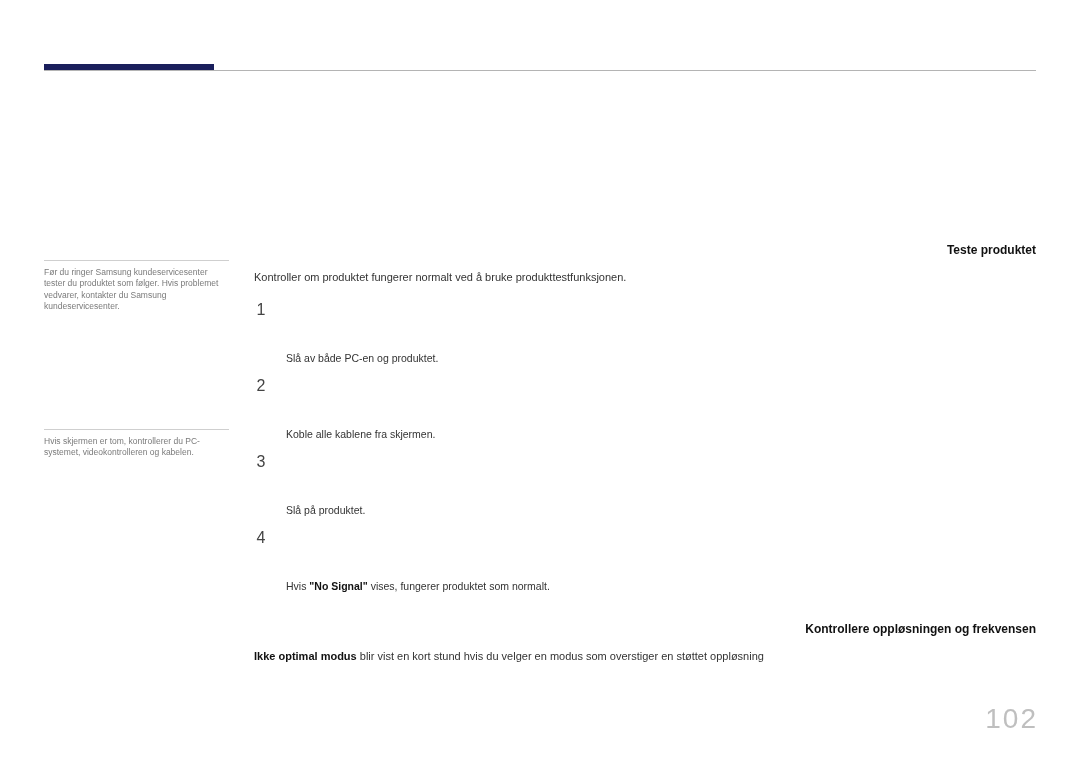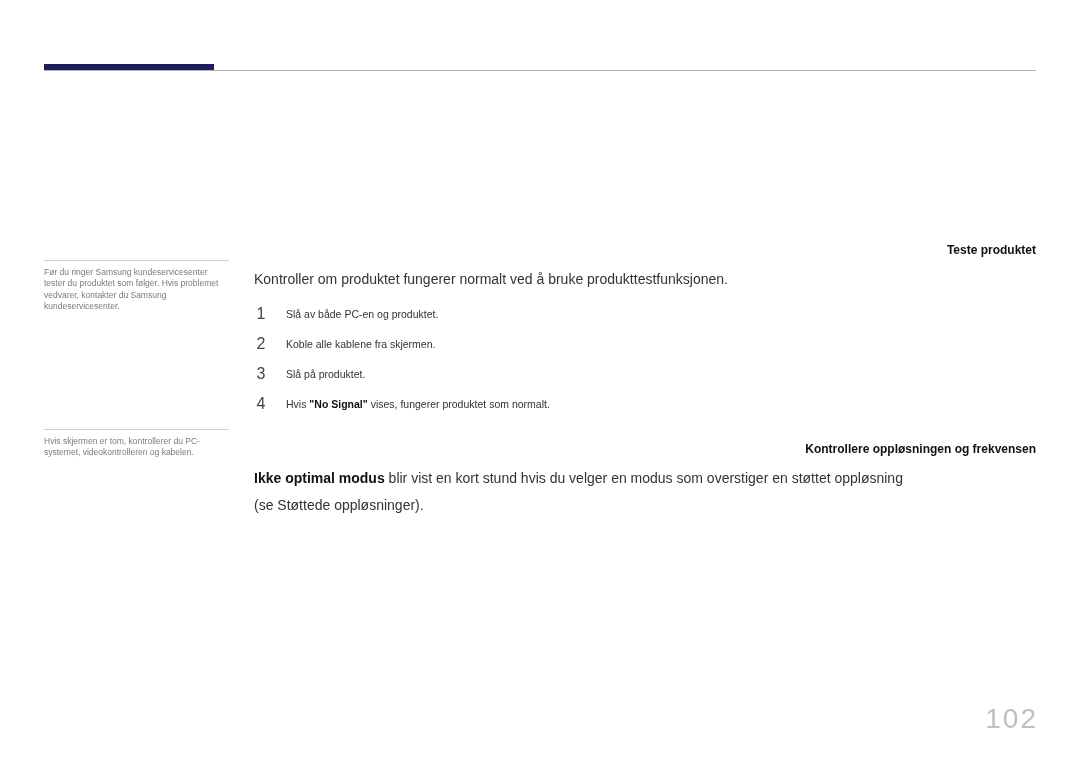--- a/index.html
+++ b/index.html
@@ -64,21 +64,21 @@
     line-height: 1.1;
   }
   .h2 {
     font-size: 12px;
     font-weight: 700;
     color: #111;
     margin-top: 28px;
     text-align: right;
   }
   .body-text {
-    font-size: 14px;
+    font-size: 11px;
     color: #333;
     margin-top: 12px;
     line-height: 1.5;
   }
   .body-text + .body-text {
     margin-top: 6px;
   }
   .steps {
     margin-top: 16px;
   }
@@ -93,20 +93,21 @@
     font-weight: 300;
     color: #444;
     width: 14px;
     text-align: center;
     line-height: 1;
   }
   .step-text {
     font-size: 10.5px;
     color: #333;
     padding-top: 2px;
+    margin-top: 48px;
   }
   .bold-run {
     font-weight: 700;
     color: #111;
   }
   .section-gap {
     margin-top: 30px;
   }
   .page-number {
     position: absolute;
@@ -159,17 +160,16 @@
         </div>
       </div>
     </div>
 
     <div class="section-gap"></div>
 
     <h2 class="h2">Kontrollere oppløsningen og frekvensen</h2>
     <p class="body-text">
       <span class="bold-run">Ikke optimal modus</span><span> blir vist en kort stund hvis du velger en modus som overstiger en støttet oppløsning</span>
     </p>
-    <p class="body-text">(se Støttede oppløsninger).</p>
   </main>
 
   <div class="page-number">102</div>
 </div>
 
 </body></html>

